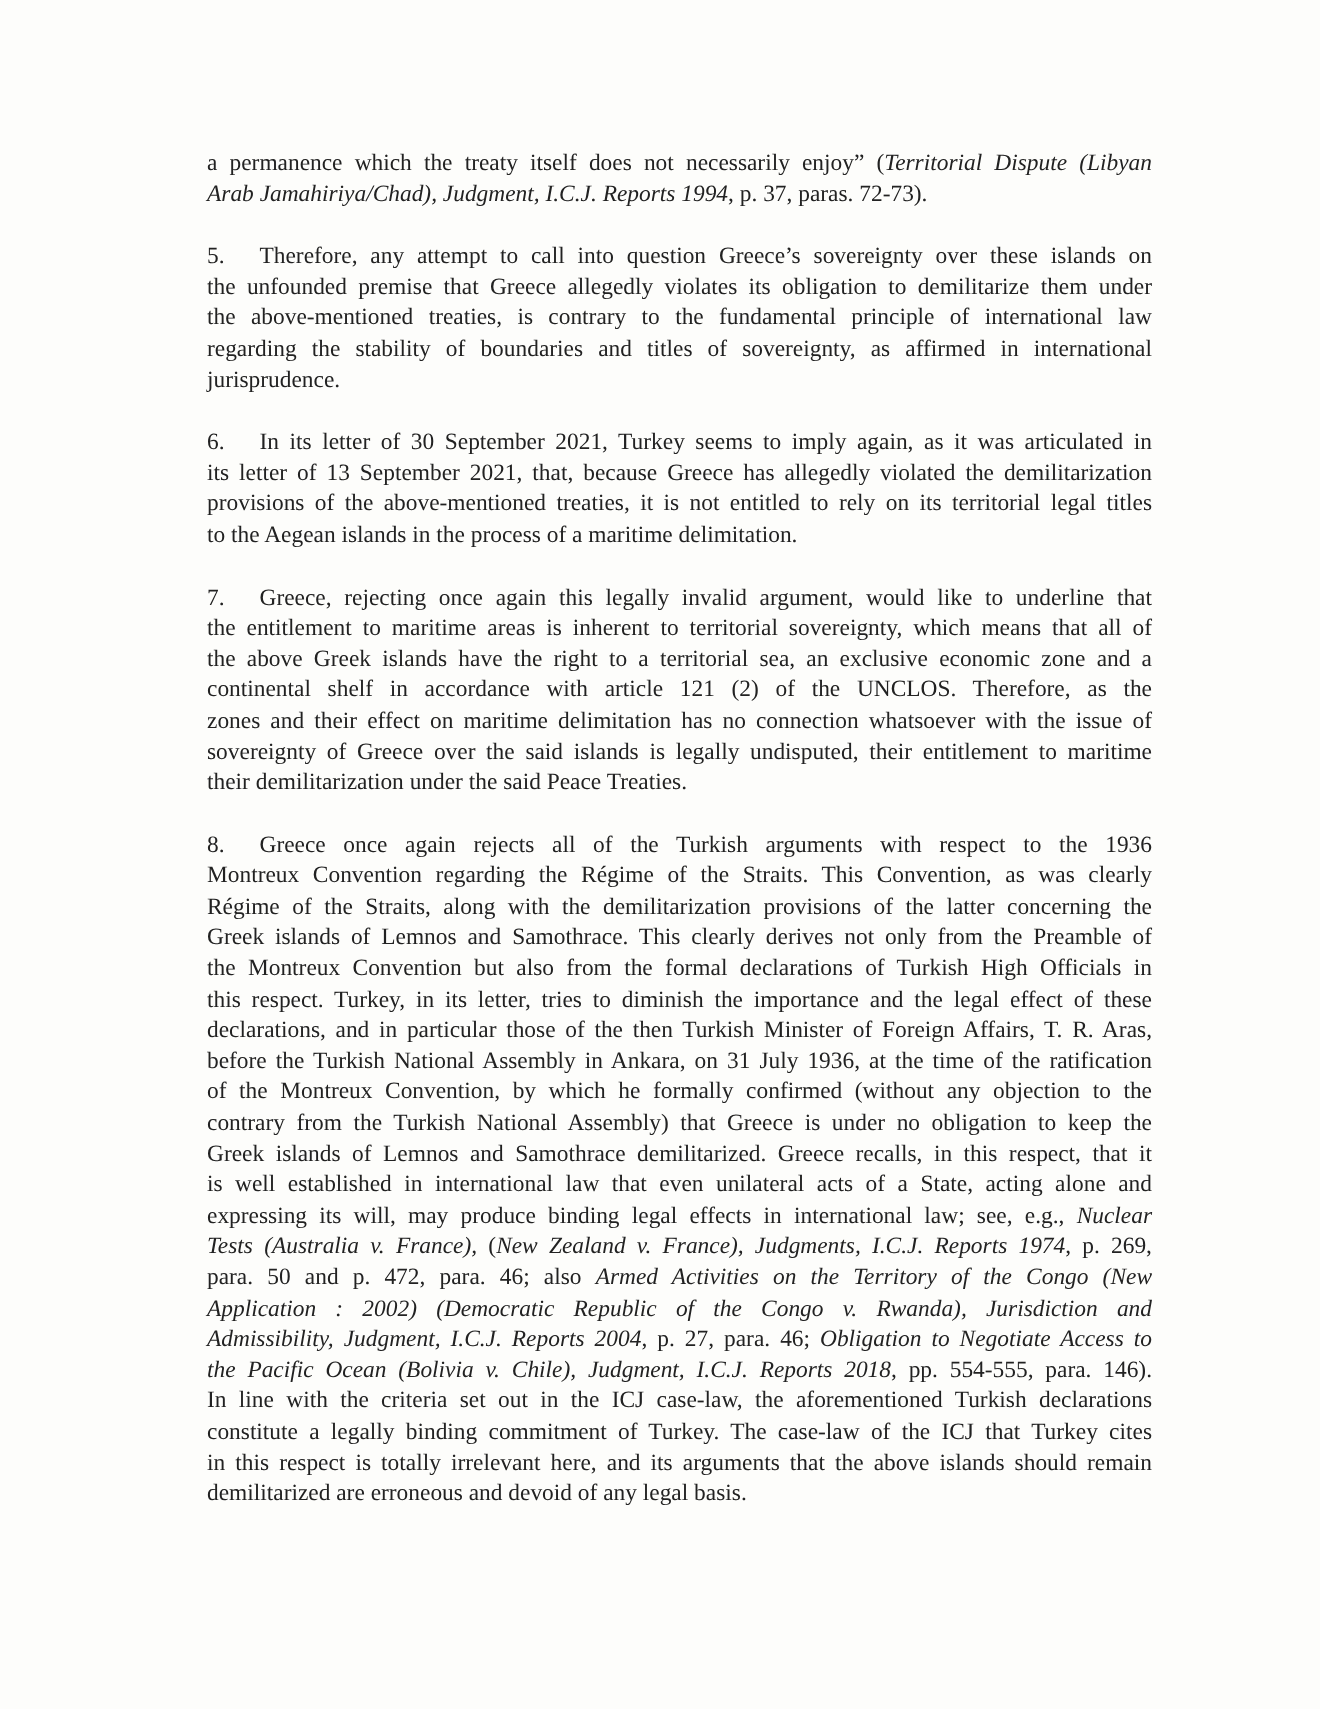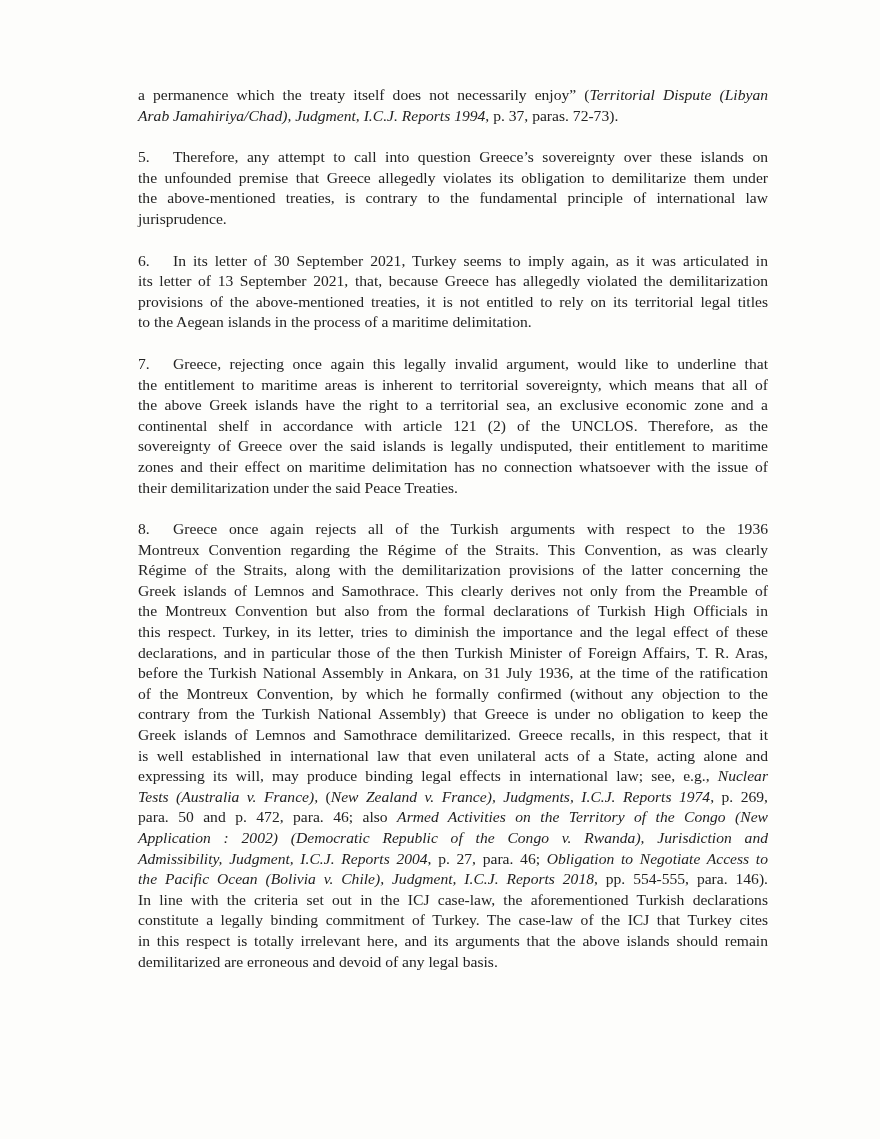--- a/index.html
+++ b/index.html
@@ -7,21 +7,21 @@
       width: 880px; height: 1139px;
       background: #fdfdfb;
       overflow: hidden;
       position: relative;
       font-family: "Liberation Serif", "DejaVu Serif", serif;
       color: #222;
     }
     .page {
       position: absolute;
       left: 138px;
-      top: 85px;
+      top: 99px;
       width: 630px;
     }
     .para {
       font-size: 15.6px;
       line-height: 20.6px;
       text-align: justify;
       margin: 0;
     }
     .line {
       display: block;
@@ -41,37 +41,38 @@
 <div class="page" id="page">
     <div class="para">
       <span class="line"><span>a permanence which the treaty itself does not necessarily enjoy” (</span><i>Territorial Dispute (Libyan</i></span>
       <span class="line last"><i>Arab Jamahiriya/Chad), Judgment, I.C.J. Reports 1994</i><span>, p. 37, paras. 72-73).</span></span>
     </div>
     <div class="gap"></div>
     <div class="para">
       <span class="line"><span class="num">5.</span><span>Therefore, any attempt to call into question Greece’s sovereignty over these islands on</span></span>
       <span class="line"><span>the unfounded premise that Greece allegedly violates its obligation to demilitarize them under</span></span>
       <span class="line"><span>the above-mentioned treaties, is contrary to the fundamental principle of international law</span></span>
+      <span class="line"><span>regarding the stability of boundaries and titles of sovereignty, as affirmed in international</span></span>
       <span class="line last"><span>jurisprudence.</span></span>
     </div>
     <div class="gap"></div>
     <div class="para">
       <span class="line"><span class="num">6.</span><span>In its letter of 30 September 2021, Turkey seems to imply again, as it was articulated in</span></span>
       <span class="line"><span>its letter of 13 September 2021, that, because Greece has allegedly violated the demilitarization</span></span>
       <span class="line"><span>provisions of the above-mentioned treaties, it is not entitled to rely on its territorial legal titles</span></span>
       <span class="line last"><span>to the Aegean islands in the process of a maritime delimitation.</span></span>
     </div>
     <div class="gap"></div>
     <div class="para">
       <span class="line"><span class="num">7.</span><span>Greece, rejecting once again this legally invalid argument, would like to underline that</span></span>
       <span class="line"><span>the entitlement to maritime areas is inherent to territorial sovereignty, which means that all of</span></span>
       <span class="line"><span>the above Greek islands have the right to a territorial sea, an exclusive economic zone and a</span></span>
       <span class="line"><span>continental shelf in accordance with article 121 (2) of the UNCLOS. Therefore, as the</span></span>
+      <span class="line"><span>zones and their effect on maritime delimitation has no connection whatsoever with the issue of</span></span>
       <span class="line"><span>sovereignty of Greece over the said islands is legally undisputed, their entitlement to maritime</span></span>
-      <span class="line"><span>zones and their effect on maritime delimitation has no connection whatsoever with the issue of</span></span>
       <span class="line last"><span>their demilitarization under the said Peace Treaties.</span></span>
     </div>
     <div class="gap"></div>
     <div class="para">
       <span class="line"><span class="num">8.</span><span>Greece once again rejects all of the Turkish arguments with respect to the 1936</span></span>
       <span class="line"><span>Montreux Convention regarding the Régime of the Straits. This Convention, as was clearly</span></span>
       <span class="line"><span>Régime of the Straits, along with the demilitarization provisions of the latter concerning the</span></span>
       <span class="line"><span>Greek islands of Lemnos and Samothrace. This clearly derives not only from the Preamble of</span></span>
       <span class="line"><span>the Montreux Convention but also from the formal declarations of Turkish High Officials in</span></span>
       <span class="line"><span>this respect. Turkey, in its letter, tries to diminish the importance and the legal effect of these</span></span>

